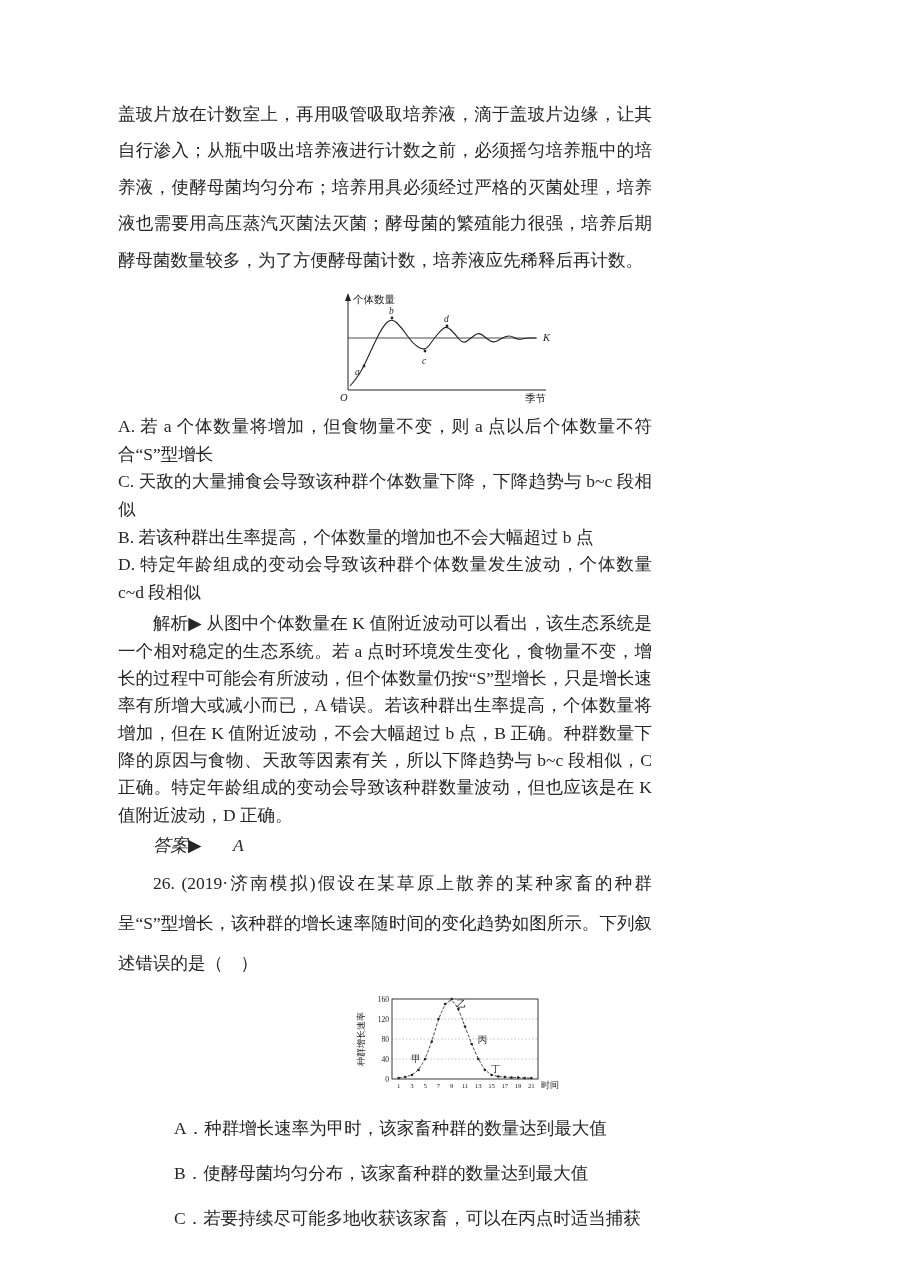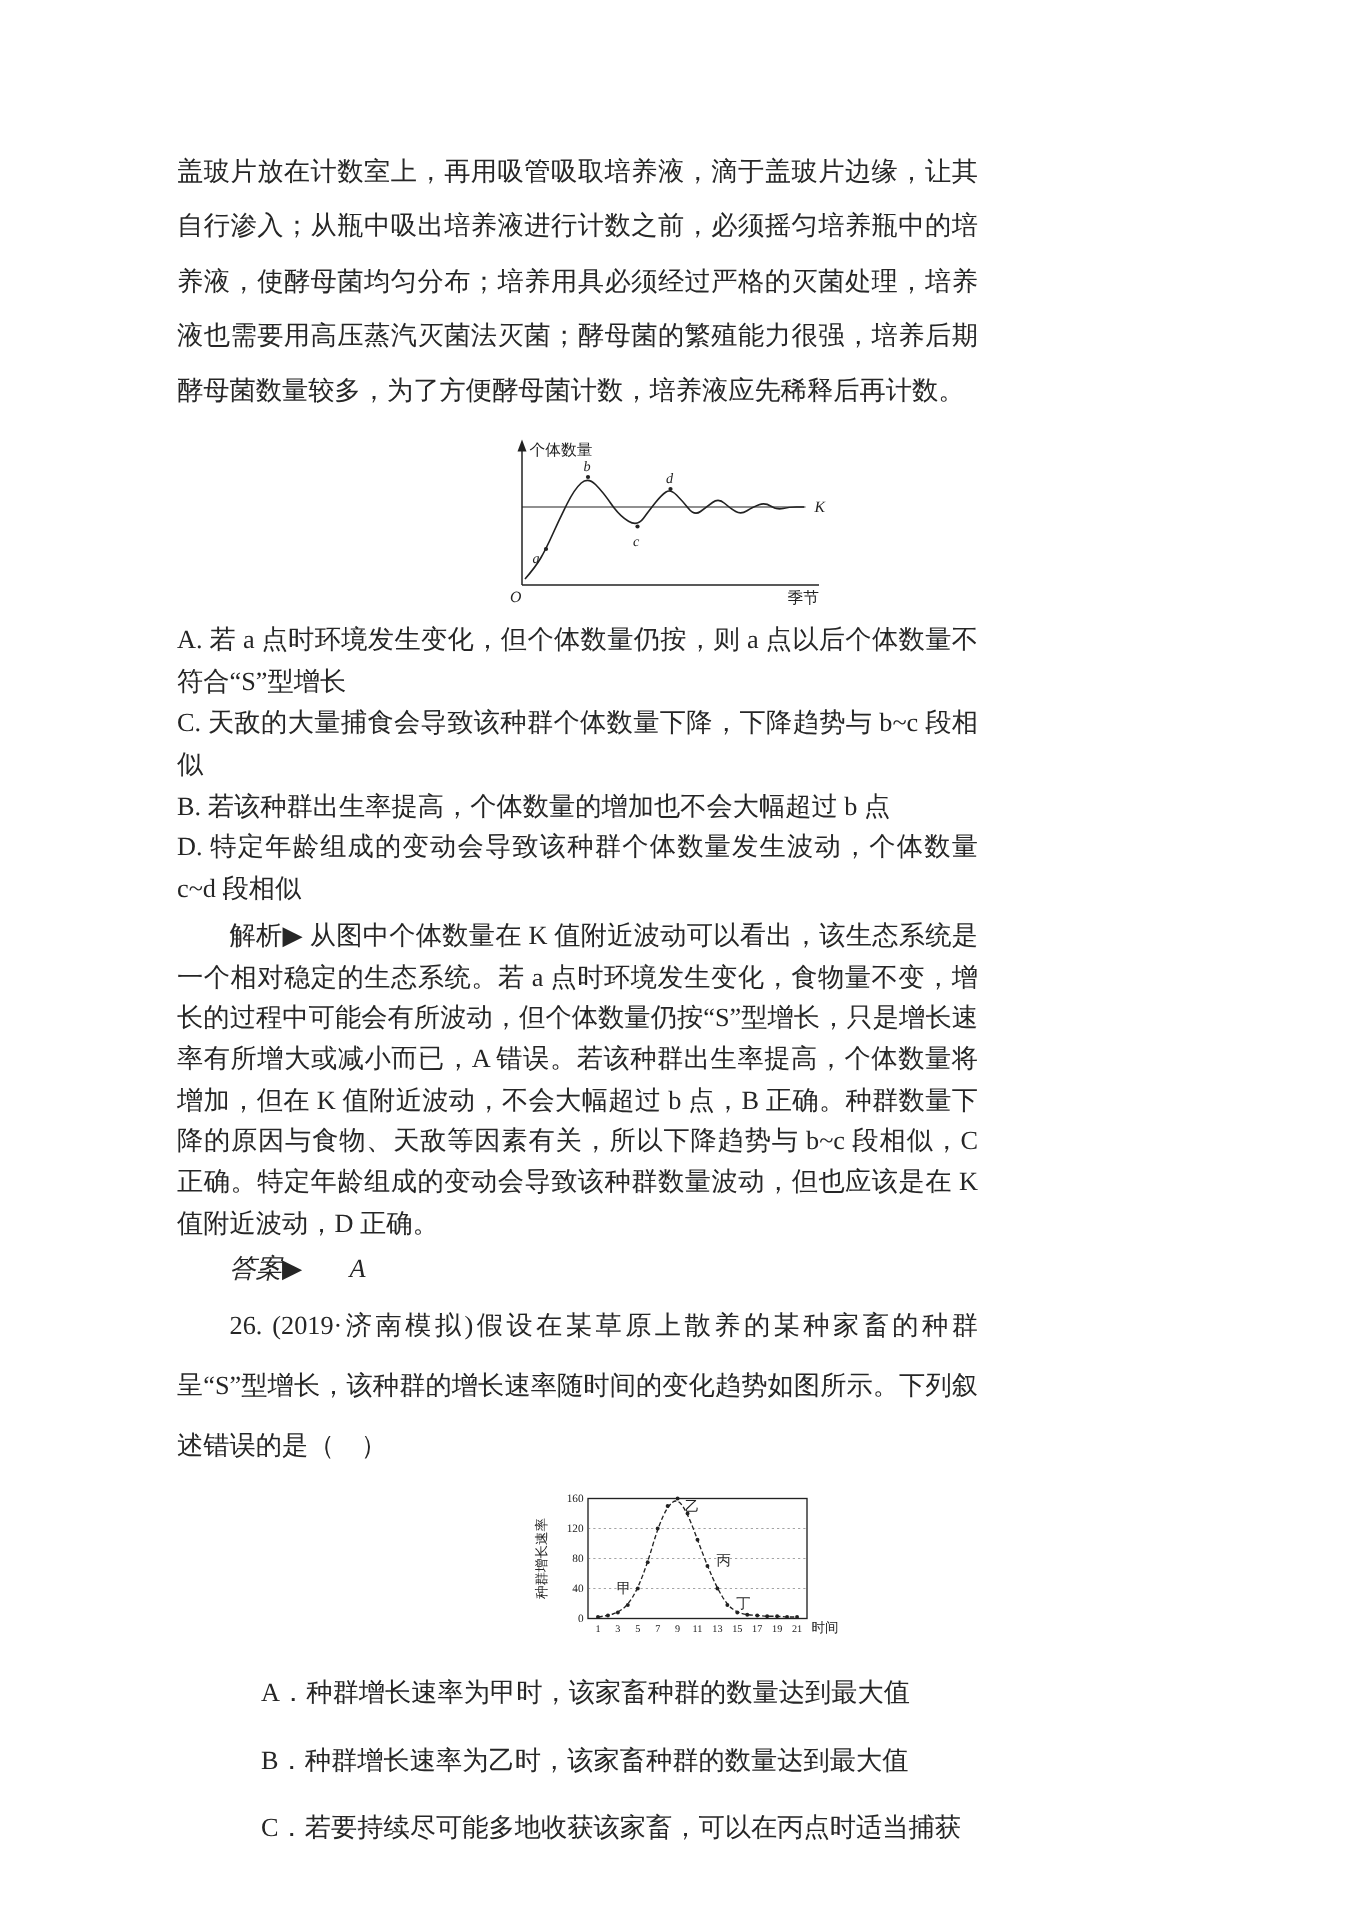--- a/index.html
+++ b/index.html
@@ -53,21 +53,21 @@
         <circle cx="117" cy="36" r="1.4" fill="#222"></circle>
         <text x="114" y="32" font-size="9.5" text-anchor="start" style="font-style:italic">d</text>
         <text x="23" y="13" font-size="10.5" text-anchor="start">个体数量</text>
         <text x="195" y="112" font-size="10.5" text-anchor="start">季节</text>
         <text x="213" y="51" font-size="10.5" text-anchor="start" style="font-style:italic">K</text>
         <text x="10" y="111" font-size="10.5" text-anchor="start" style="font-style:italic">O</text>
       </svg>
   </div>
 
   <div class="q25opts">
-    <p>A. 若 a 点时环境发生变化，但个体数量仍按，则 a 点以后个体数量不符合“S”型增长</p>
+    <p>A. 若 a 个体数量将增加，但食物量不变，则 a 点以后个体数量不符合“S”型增长</p>
     <p>C. 天敌的大量捕食会导致该种群个体数量下降，下降趋势与 b~c 段相似</p>
     <p>B. 若该种群出生率提高，个体数量的增加也不会大幅超过 b 点</p>
     <p>D. 特定年龄组成的变动会导致该种群个体数量发生波动，个体数量 c~d 段相似</p>
   </div>
 
   <p class="para tight indent analysis"><span>解析▶</span><span>  从图中个体数量在 K 值附近波动可以看出，该生态系统是一个相对稳定的生态系统。若 a 点时环境发生变化，食物量不变，增长的过程中可能会有所波动，但个体数量仍按“S”型增长，只是增长速率有所增大或减小而已，A 错误。若该种群出生率提高，个体数量将增加，但在 K 值附近波动，不会大幅超过 b 点，B 正确。种群数量下降的原因与食物、天敌等因素有关，所以下降趋势与 b~c 段相似，C 正确。特定年龄组成的变动会导致该种群数量波动，但也应该是在 K 值附近波动，D 正确。</span></p>
 
   <p class="para answer-line"><span>答案▶</span><span class="answer-value">A</span></p>
 
   <p class="para indent q26stem">26. (2019·济南模拟)假设在某草原上散养的某种家畜的种群呈“S”型增长，该种群的增长速率随时间的变化趋势如图所示。下列叙述错误的是（　）</p>
@@ -120,17 +120,17 @@
         <text x="102.72727272727272" y="16" font-size="9.5" text-anchor="start">乙</text>
         <text x="123.63636363636364" y="52" font-size="9.5" text-anchor="start">丙</text>
         <text x="136.9" y="81" font-size="9.5" text-anchor="start">丁</text>
         <text x="187" y="97" font-size="9" text-anchor="start">时间</text>
         <text x="10" y="48" font-size="9" text-anchor="middle" transform="rotate(-90 10 48)">种群增长速率</text>
       </svg>
   </div>
 
   <div class="q26opts">
     <p>A．种群增长速率为甲时，该家畜种群的数量达到最大值</p>
-    <p>B．种群增长速率为乙时，该家畜种群的数量达到最大值</p>
+    <p>B．使酵母菌均匀分布，该家畜种群的数量达到最大值</p>
     <p>C．若要持续尽可能多地收获该家畜，可以在丙点时适当捕获</p>
   </div>
 
 </div>
 
 </body></html>

